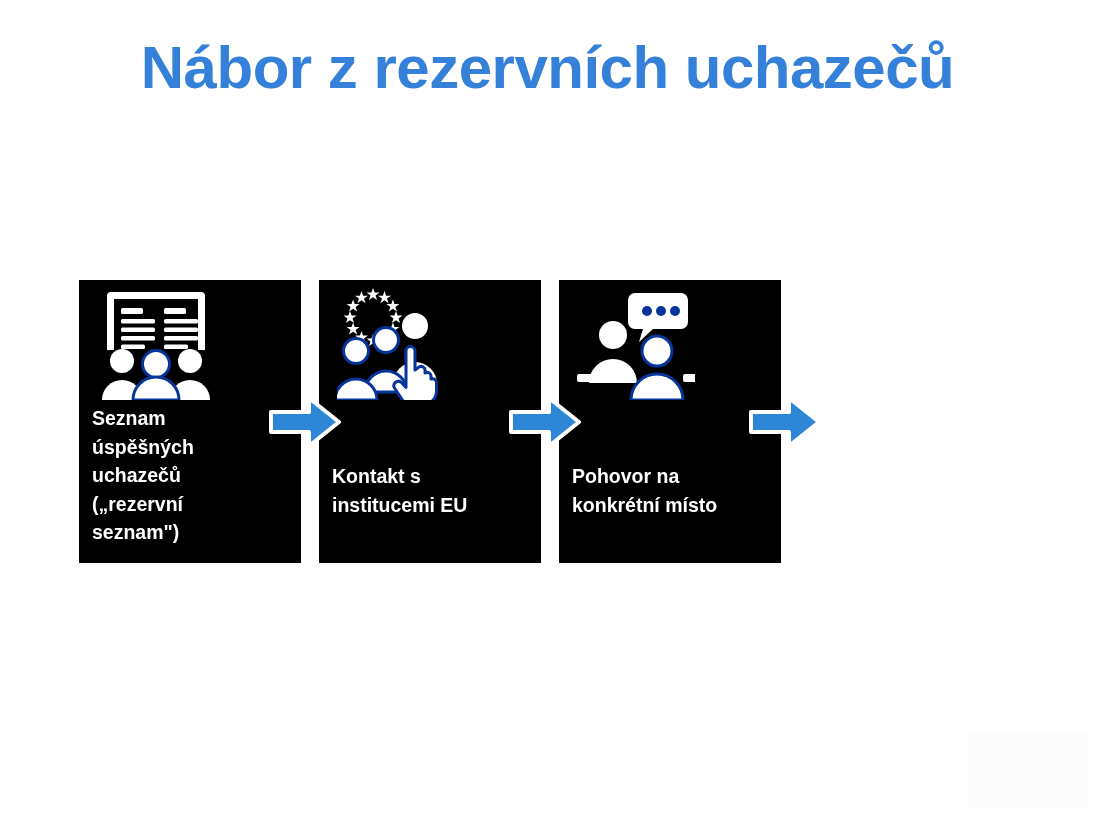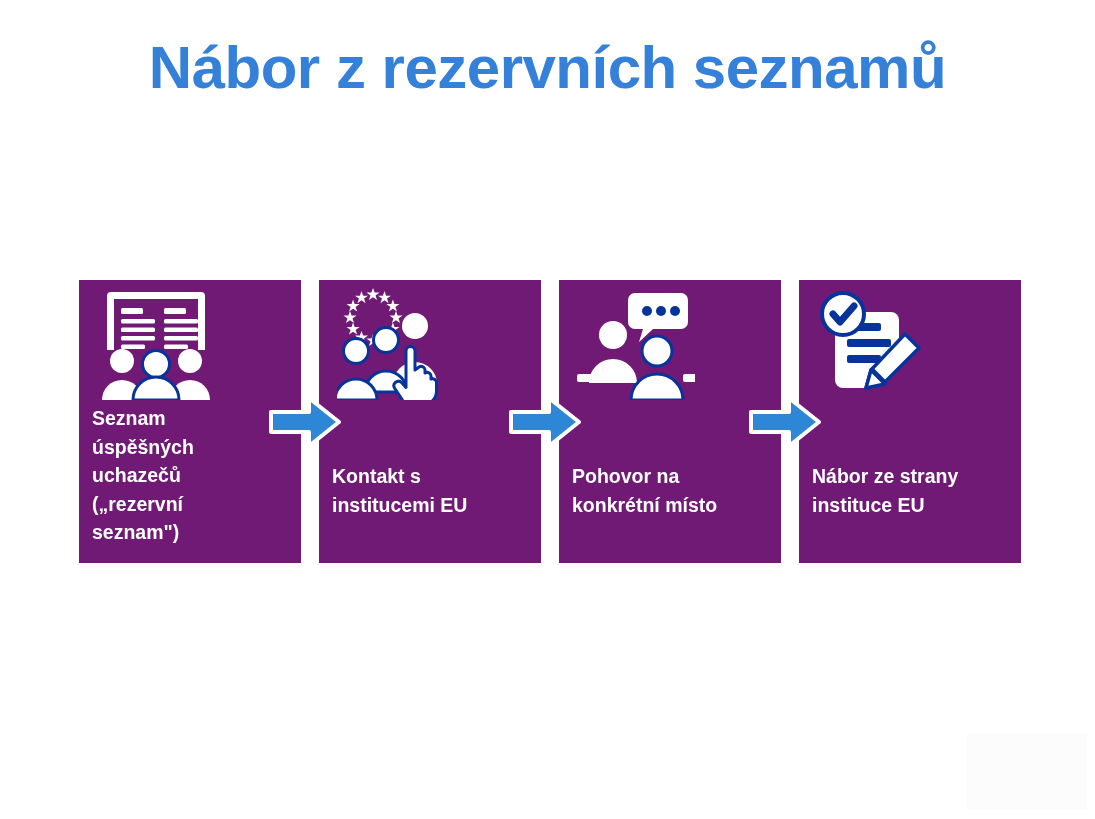--- a/index.html
+++ b/index.html
@@ -39,21 +39,21 @@
     top: 280px;
     width: 942px;
     height: 283px;
   }
 
   .step-card {
     position: absolute;
     top: 0;
     width: 222px;
     height: 283px;
-    background: #701a75;
+    background: #000000;
     box-sizing: border-box;
   }
   .step-card.s1 { left: 0px; }
   .step-card.s2 { left: 240px; }
   .step-card.s3 { left: 480px; }
   .step-card.s4 { left: 720px; }
 
   .card-icon {
     position: absolute;
     left: 18px;
@@ -99,21 +99,21 @@
     bottom: 10px;
     width: 120px;
     height: 76px;
     opacity: 0.012;
     background: #202020;
   }
 </style>
 </head>
 <body>
 
-<div class="slide-title">Nábor z rezervních seznamů</div>
+<div class="slide-title">Nábor z rezervních uchazečů</div>
 
 <div class="process-row">
 
   <div class="step-card s1">
     <div class="card-icon">
       <svg viewBox="0 0 118 112" xmlns="http://www.w3.org/2000/svg">
 
         <path d="M14 4 h90 a4 4 0 0 1 4 4 v54 h-7 V11 H17 v51 h-7 V8 a4 4 0 0 1 4 -4 z" fill="#ffffff"></path>
 
         <rect x="24" y="20" width="22" height="6" rx="1.5" fill="#ffffff"></rect>
@@ -214,43 +214,20 @@
                    a4.5 4.5 0 0 1 7 -5.5
                    l4.5 5
                    z"></path>
         </g>
       </svg>
     </div>
     <div class="card-label">Kontakt s
 institucemi EU</div>
   </div>
 
-  <div class="step-card s4">
-    <div class="card-icon">
-      <svg viewBox="0 0 118 112" xmlns="http://www.w3.org/2000/svg">
-
-        <path d="M26 24 h48 a8 8 0 0 1 8 8 v42 l-26 26 h-30 a8 8 0 0 1 -8 -8 v-60 a8 8 0 0 1 8 -8 z" fill="#ffffff"></path>
-
-        <rect x="30" y="35" width="34" height="8" rx="2" fill="#06349b"></rect>
-        <rect x="30" y="51" width="44" height="8" rx="2" fill="#06349b"></rect>
-        <rect x="30" y="67" width="34" height="8" rx="2" fill="#06349b"></rect>
-
-        <circle cx="26" cy="26" r="21" fill="#ffffff" stroke="#06349b" stroke-width="4"></circle>
-        <path d="M16 26 l7 8 14 -16" fill="none" stroke="#06349b" stroke-width="7" stroke-linecap="round" stroke-linejoin="round"></path>
-
-        <g stroke="#06349b" stroke-width="3.5" stroke-linejoin="round">
-          <path d="M88 46 l14 14 -35 35 -18 5 5 -18 z" fill="#ffffff"></path>
-          <path d="M54 80 l14 14" fill="none"></path>
-          <path d="M49 100 l5 -18 14 14 z" fill="#ffffff"></path>
-        </g>
-      </svg>
-    </div>
-    <div class="card-label">Nábor ze strany
-instituce EU</div>
-  </div>
 
   <div class="connector c1">
     <span>
       <svg viewBox="0 0 72 52" xmlns="http://www.w3.org/2000/svg">
         <path d="M2 16 H40 V2 L70 26 L40 50 V36 H2 Z" fill="#2e87d6" stroke="#ffffff" stroke-width="4" stroke-linejoin="round"></path>
       </svg>
     </span>
   </div>
   <div class="connector c2">
     <span>

